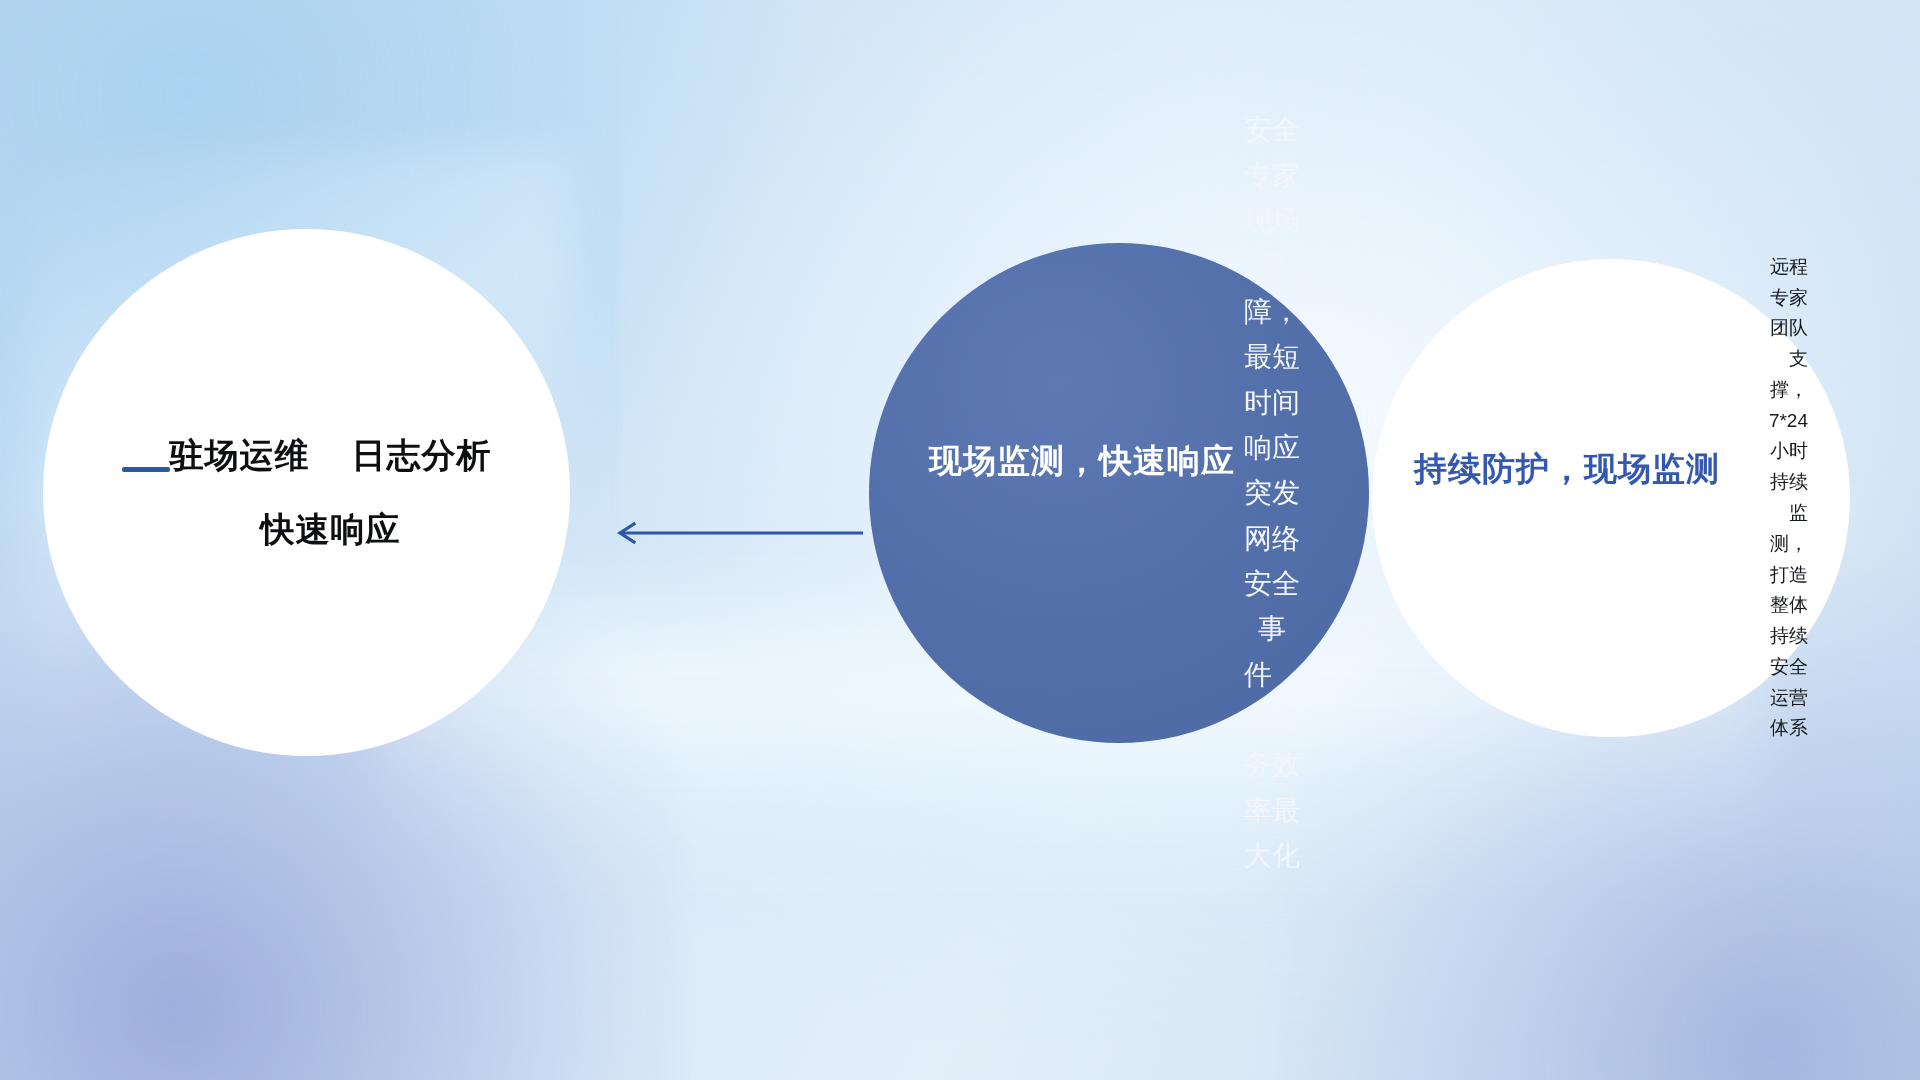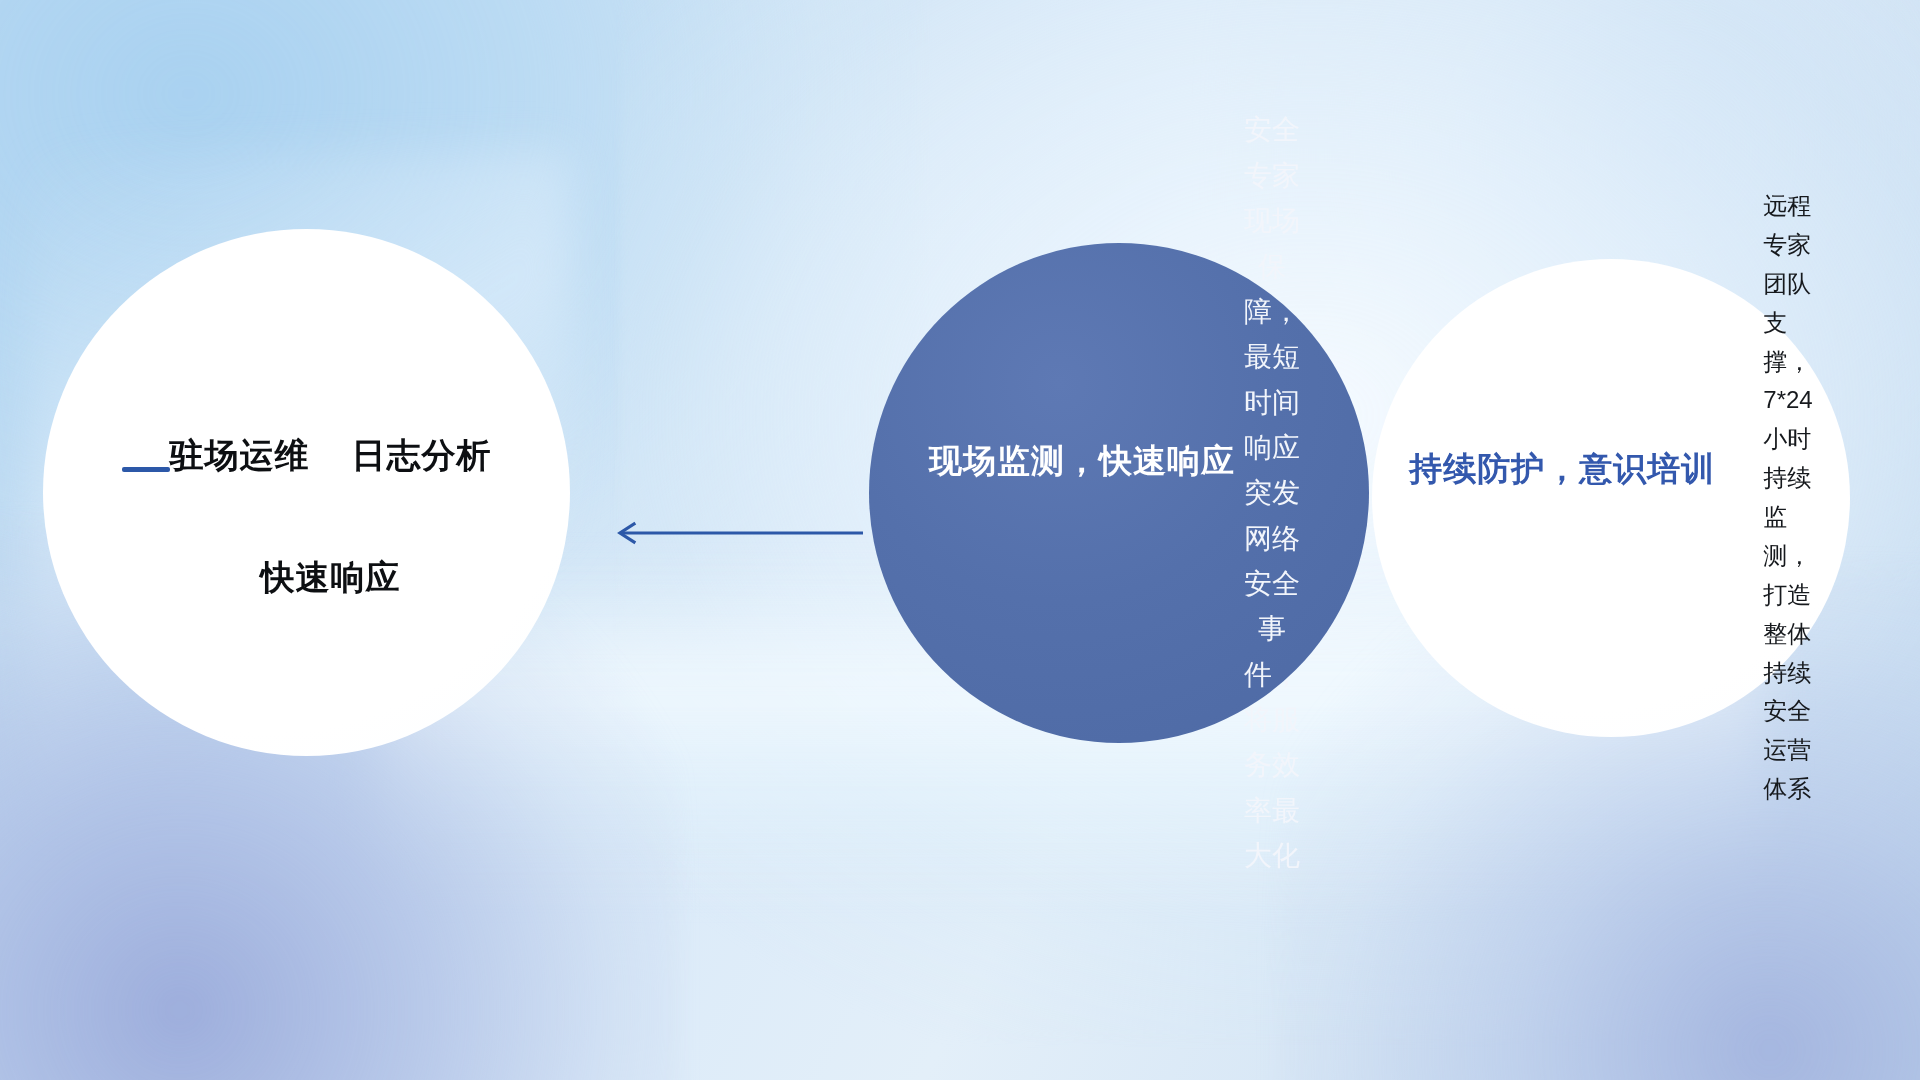--- a/index.html
+++ b/index.html
@@ -163,21 +163,20 @@
     gap: 28px;
   }
   #circle-left .kw-row {
     display: flex;
     gap: 42px;
     font-weight: bold;
     font-size: 34px;
     color: #0d0f12;
     letter-spacing: 1px;
     white-space: nowrap;
-    margin-top: 48px;
   }
 
   
   #circle-mid {
     left: 869px;
     top: 243px;
     width: 500px;
     height: 500px;
     background: radial-gradient(circle at 38% 28%, #5e79b4 0%, #5470ab 46%, #4d69a4 100%);
     z-index: 4;
@@ -211,24 +210,24 @@
   }
   #circle-right .c-title {
     font-weight: bold;
     font-size: 33px;
     color: #3358ad;
     white-space: nowrap;
     letter-spacing: 1px;
     margin-bottom: 58px;
   }
   #circle-right .c-body {
-    font-size: 24px;
+    font-size: 19px;
     line-height: 1.62;
     color: #16191d;
-    text-align: left;
+    text-align: right;
     width: 396px;
     margin-left: 48px;
   }
 </style>
 </head>
 <body>
 
 <div id="stage">
 
   <div class="bg-base"></div>
@@ -257,17 +256,17 @@
       </div>
     </div>
   </div>
 
   <div class="circle" id="circle-mid">
     <div class="c-title">现场监测，快速响应</div>
     <div class="c-body">安全专家现场保障，最短时间响应突发网络安全事件，将服务效率最大化</div>
   </div>
 
   <div class="circle" id="circle-right">
-    <div class="c-title">持续防护，意识培训</div>
+    <div class="c-title">持续防护，现场监测</div>
     <div class="c-body">远程专家团队支撑，7*24小时持续监测，打造整体持续安全运营体系</div>
   </div>
 
 </div>
 
 </body></html>

